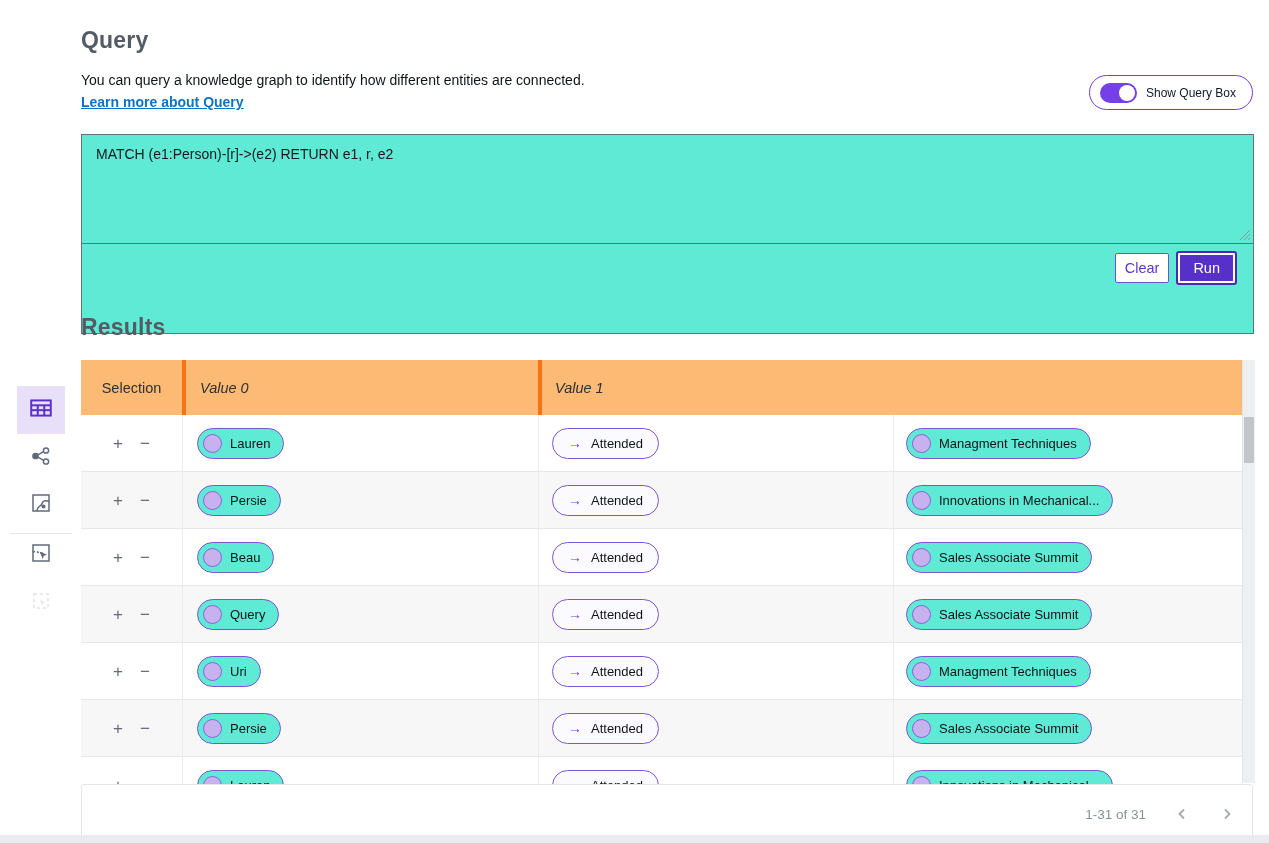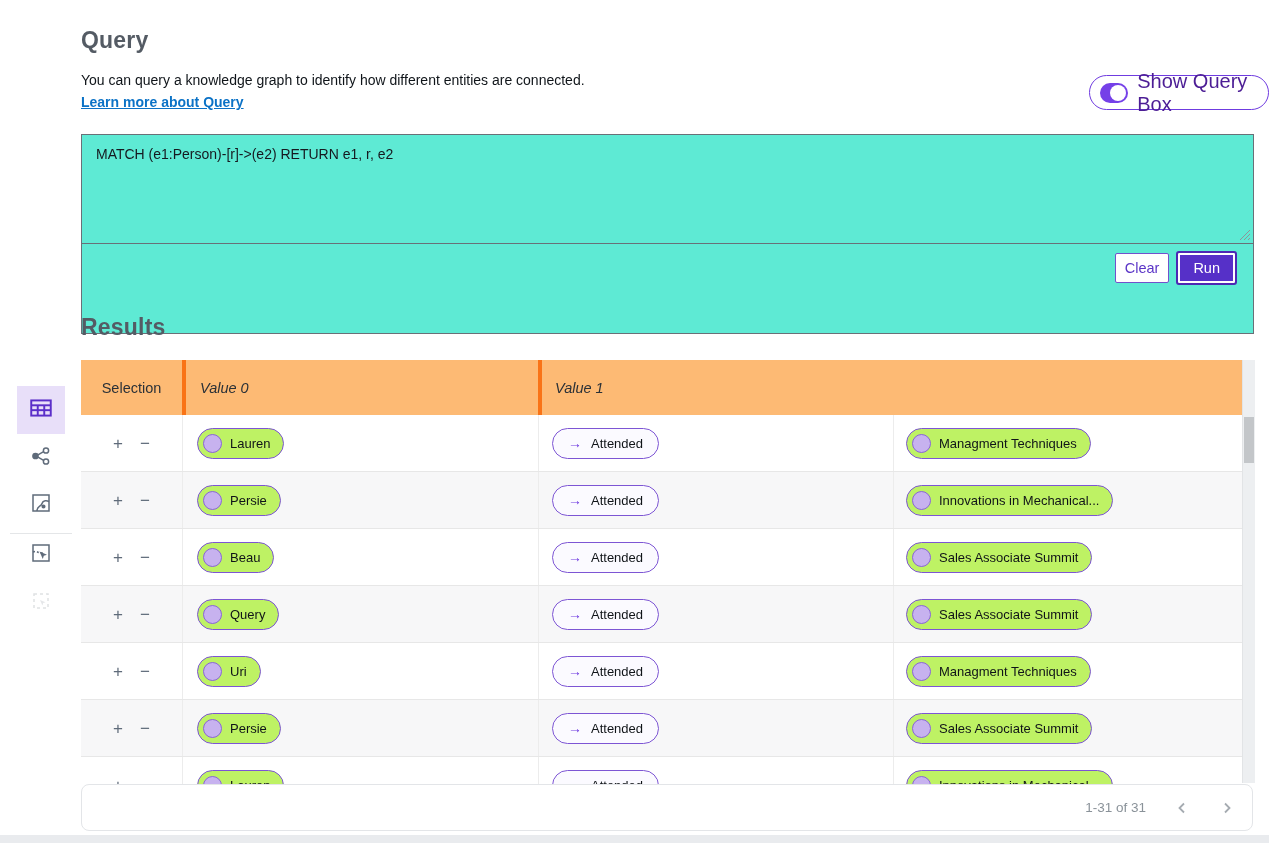--- a/index.html
+++ b/index.html
@@ -41,21 +41,21 @@
     position: absolute; left: 1089px; top: 75px; height: 35px;
     display: inline-flex; align-items: center; gap: 9px;
     padding: 0 16px 0 10px; border: 1.5px solid #6f3be0; border-radius: 18px;
     background: #fff; cursor: pointer;
   }
   .switch { position: relative; width: 37px; height: 20px; border-radius: 10px; background: #7540e8; }
   .switch .knob {
     position: absolute; right: 2px; top: 2px; width: 16px; height: 16px;
     border-radius: 50%; background: #ffffff;
   }
-  #toggle-label { font-size: 20px; color: #4c1d95; }
+  #toggle-label { font-size: 12px; color: #0f172a; }
 
   #query-panel {
     position: absolute; left: 81px; top: 134px; width: 1173px; height: 200px;
     border: 1px solid #697077; background: #5eead4;
   }
   .qp-textarea-wrap { position: relative; height: 109px; border-bottom: 1px solid #697077; }
   .qp-textarea-wrap textarea {
     width: 100%; height: 100%; border: none; outline: none; resize: none;
     padding: 11px 14px; font-family: "Liberation Sans", sans-serif;
     font-size: 14px; color: #16191f; background: transparent;
@@ -87,43 +87,43 @@
   .tbody { height: 369px; overflow: hidden; }
   .tr { display: flex; height: 57px; align-items: stretch; border-bottom: 1px solid #e7e7e7; background: #ffffff; }
   .tr:nth-child(even) { background: #f7f7f8; }
   .td { display: flex; align-items: center; }
   .tr .col-v0, .tr .col-v1, .tr .col-v2 { border-left: 1px solid #ececec; }
   .sel-btn { color: #5f6b7a; font-size: 17px; cursor: pointer; line-height: 1; padding: 2px; }
   .sel-btns { display: flex; gap: 13px; align-items: center; }
 
   .node-pill {
     display: inline-flex; align-items: center; gap: 8px; height: 31px;
-    border: 1.5px solid #7d55d4; border-radius: 17px; background: #bef264;
+    border: 1.5px solid #7d55d4; border-radius: 17px; background: #5eead4;
     padding: 0 13px 0 5px; cursor: pointer;
   }
   .node-dot { width: 19px; height: 19px; border-radius: 50%; background: #c7b2ef; border: 1.5px solid #8a63d9; }
   .pill-text { font-size: 13px; color: #101418; white-space: nowrap; }
   .edge-pill {
     display: inline-flex; align-items: center; gap: 9px; height: 31px;
     border: 1.5px solid #7d55d4; border-radius: 17px; background: #fbfaff;
     padding: 0 15px; cursor: pointer;
   }
   .edge-arrow { color: #6f3be0; font-size: 14px; }
 
   
   #table-scrollbar {
     position: absolute; left: 1242px; top: 360px; width: 13px; height: 423px;
     background: #edeff1; border-left: 1px solid #e2e4e6;
   }
   #table-scrollbar .thumb { position: absolute; left: 1px; top: 57px; width: 10px; height: 46px; background: #c3c6c9; }
 
   
   #footer-panel {
-    position: absolute; left: 81px; top: 784px; width: 1172px; height: 47px;
-    background: #ffffff; border: 1px solid #e3e5e8; border-radius: 8px;
+    position: absolute; left: 81px; top: 784px; width: 1172px; height: 60px;
+    background: #ffffff; border: 1px solid #e3e5e8; border-radius: 3px;
     display: flex; align-items: center; justify-content: flex-end; gap: 27px;
     padding-right: 16px;
   }
   #page-range { font-size: 13.5px; color: #8a9299; }
   .pg-chevron { cursor: pointer; line-height: 0; padding: 2px; }
 
   #bottom-strip { position: absolute; left: 0; top: 835px; width: 1269px; height: 8px; background: #e9ebee; }
 </style>
 </head>
 <body>

